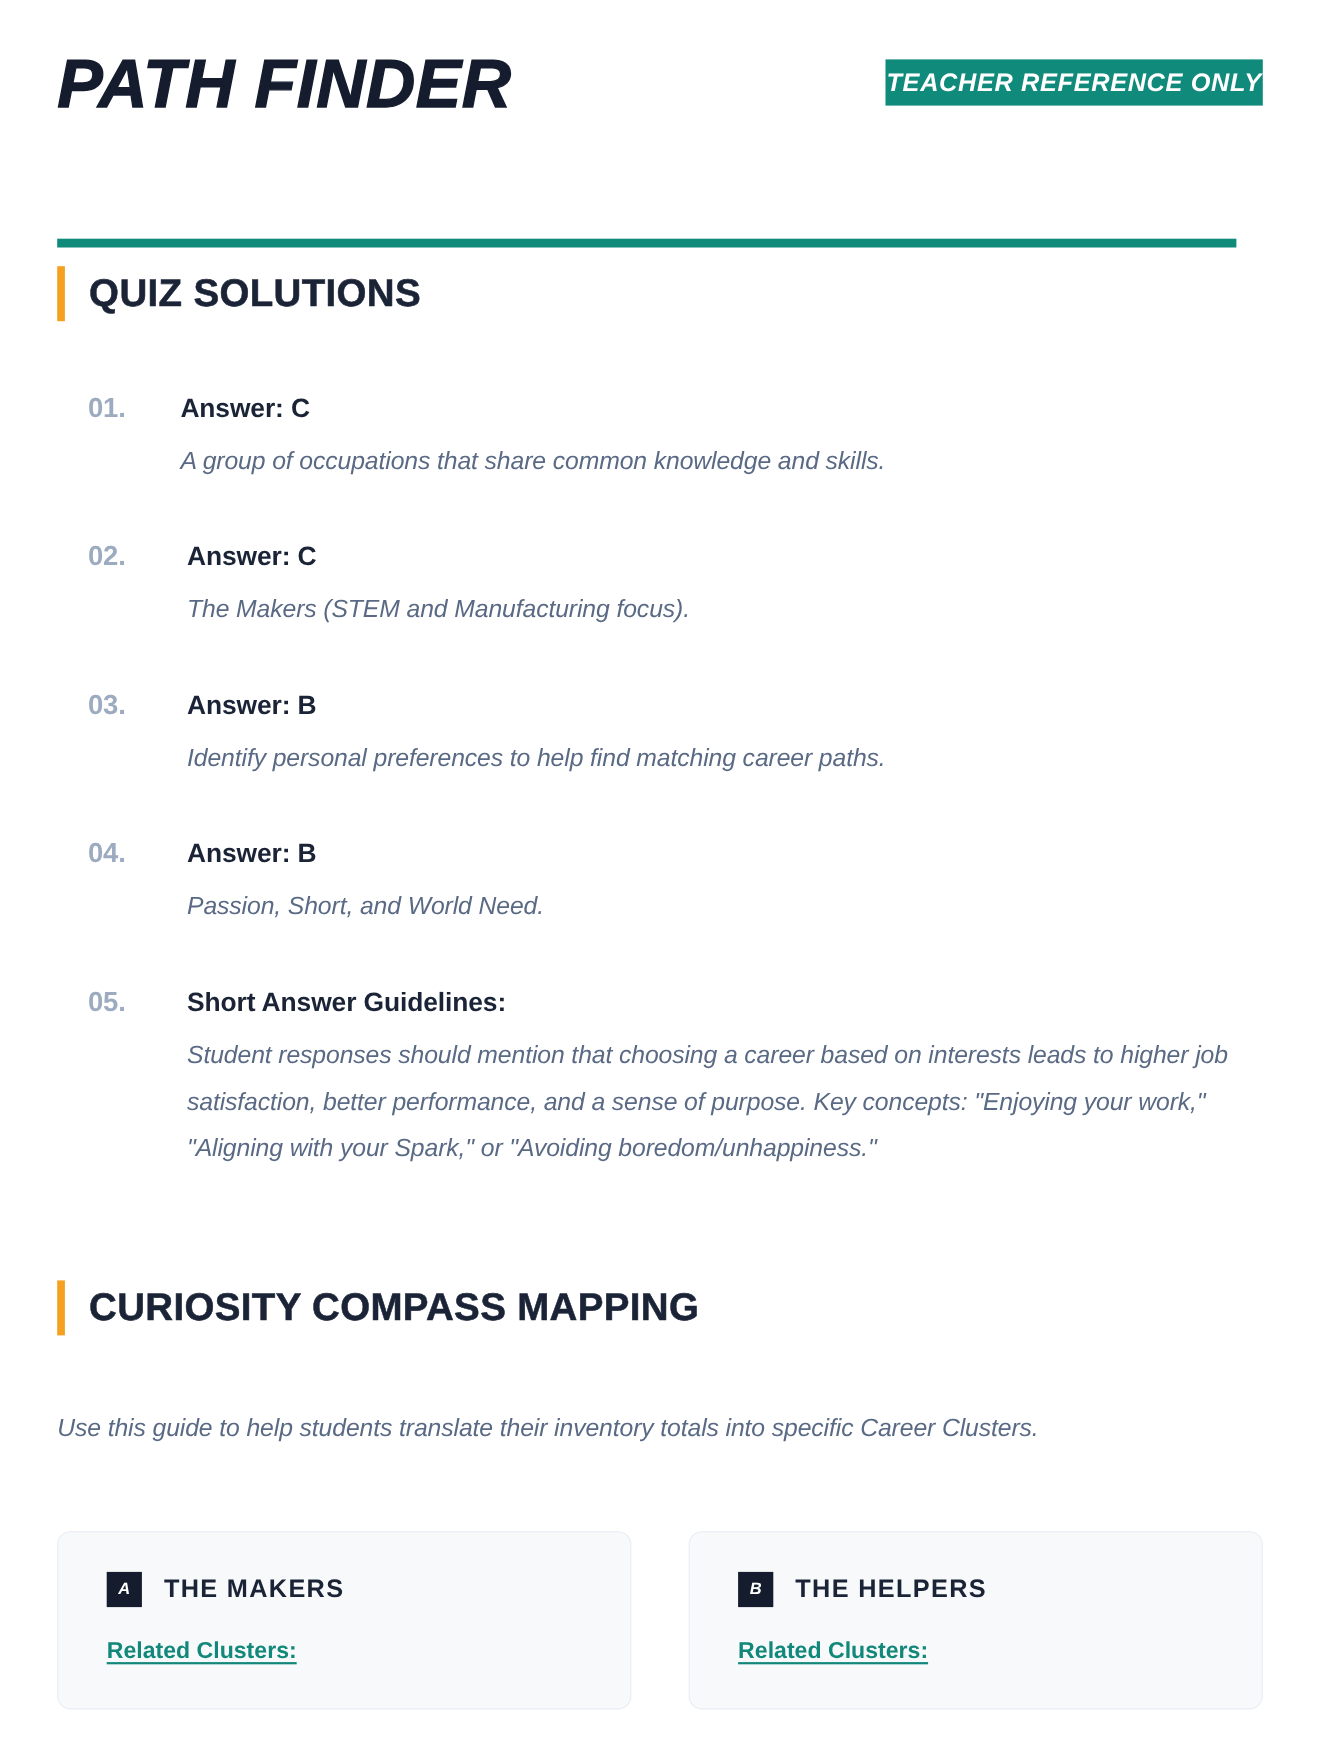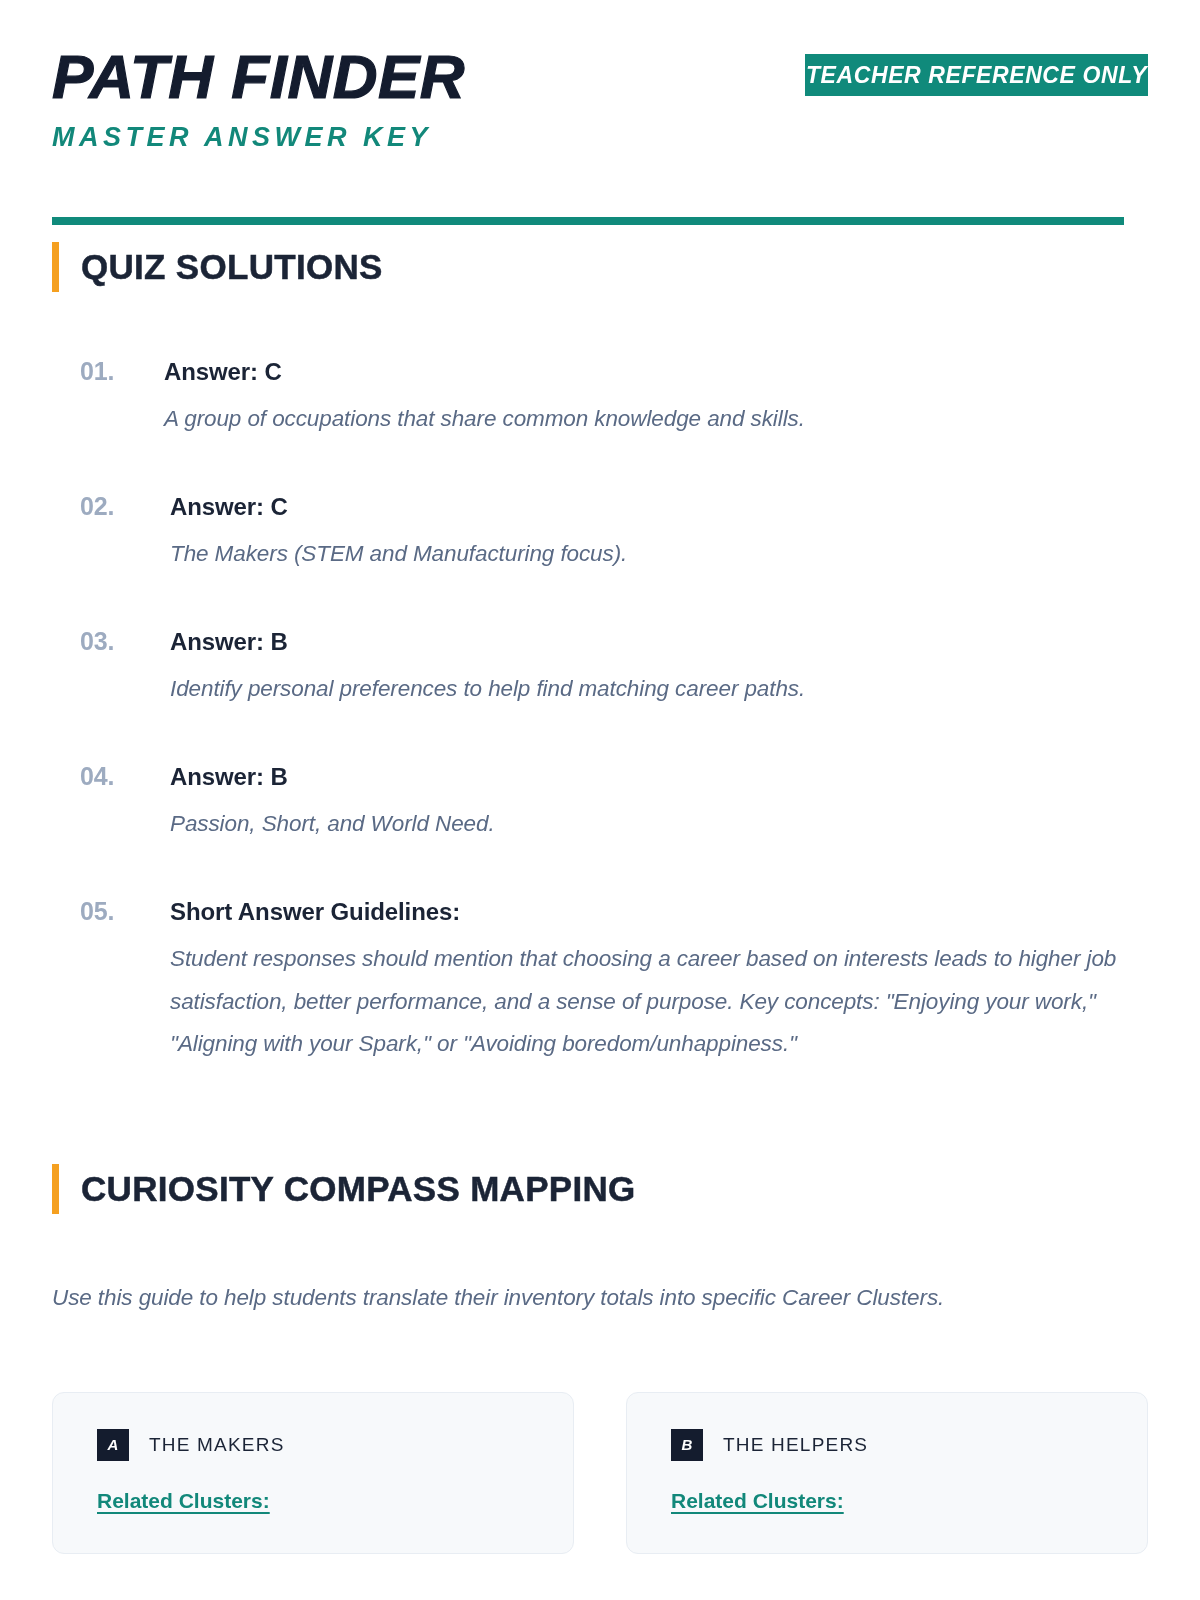--- a/index.html
+++ b/index.html
@@ -192,22 +192,22 @@
     font-size: 15px;
     font-weight: 700;
     font-style: italic;
     display: flex;
     align-items: center;
     justify-content: center;
     flex: 0 0 auto;
   }
 
   .card-title {
-    font-size: 19px;
-    font-weight: 400;
+    font-size: 23px;
+    font-weight: 700;
     letter-spacing: 1.2px;
     color: #1b2436;
   }
 
   .card-subhead {
     margin-top: 28px;
     font-size: 21px;
     font-weight: 700;
     color: #12887a;
     text-decoration: underline;
@@ -215,21 +215,20 @@
   }
 </style>
 </head>
 <body>
 
 <div class="page">
 
   <div class="header">
     <div class="brand-block">
       <div class="brand-title">PATH FINDER</div>
-      <div class="brand-subtitle">MASTER ANSWER KEY</div>
     </div>
     <div class="teacher-badge">TEACHER REFERENCE ONLY</div>
   </div>
 
   <div class="divider-bar"></div>
 
   <div class="section quiz-section">
     <div class="section-heading">
       <div class="accent-bar"></div>
       <div class="section-title">QUIZ SOLUTIONS</div>

